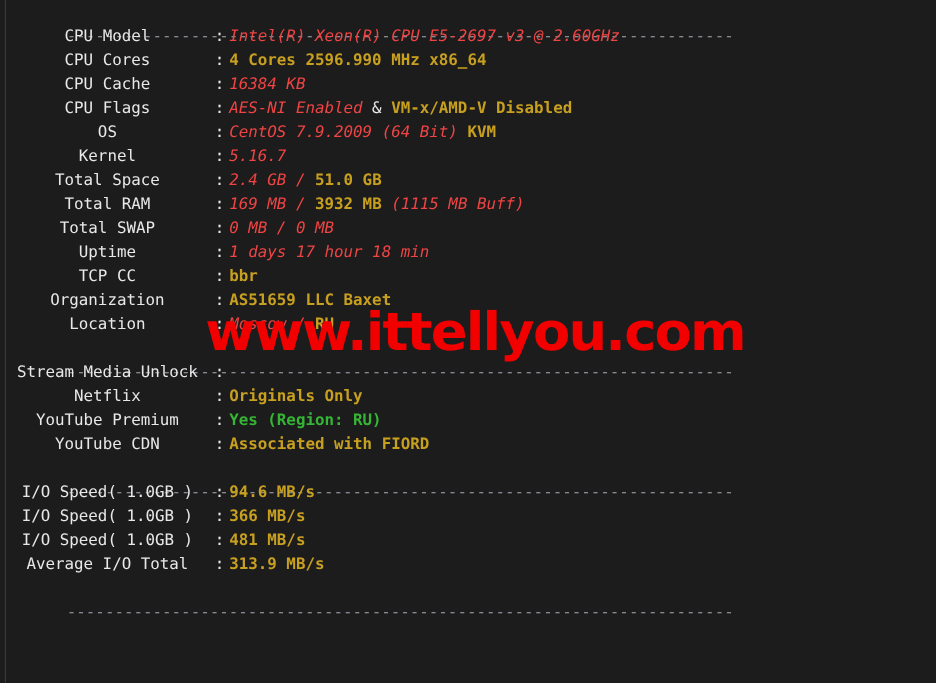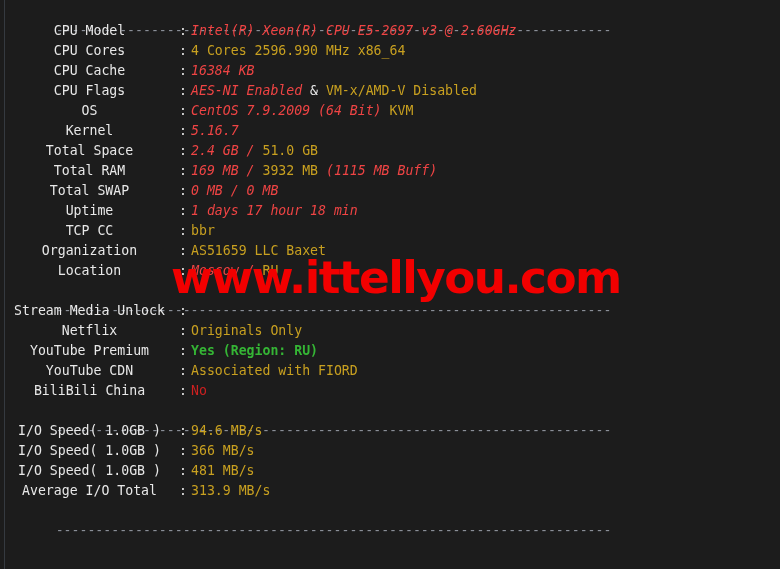--- a/index.html
+++ b/index.html
@@ -55,21 +55,21 @@
     white-space: pre;
     text-align: center;
   }
   .colon {
     display: inline-block;
     width: 12px;
     color: #e8e8e8;
   }
   .val { white-space: pre; }
   .c-cyan   { color: #ef4444; font-style: italic; }
-  .c-yellow { color: #c8a020; }
+  .c-yellow { color: #c8a020; font-weight: bold; }
   .c-green  { color: #35b535; font-weight: bold; }
   .c-red    { color: #cc2020; }
   .c-white  { color: #e8e8e8; }
   #watermark {
     position: absolute;
     left: 171px;
     top: 256px;
     font-family: "DejaVu Sans", "Liberation Sans", sans-serif;
     font-weight: bold;
     font-size: 44px;
@@ -113,21 +113,20 @@
 
     <div class="row">
       <span class="sep">----------------------------------------------------------------------</span>
     </div>
 
     <div id="stream-media-block">
         <div class="row"><span class="label">Stream Media Unlock</span><span class="colon">:</span></div>
         <div class="row"><span class="label">Netflix</span><span class="colon">:</span><span class="val c-yellow">Originals Only</span></div>
         <div class="row"><span class="label">YouTube Premium</span><span class="colon">:</span><span class="val c-green">Yes (Region: RU)</span></div>
         <div class="row"><span class="label">YouTube CDN</span><span class="colon">:</span><span class="val c-yellow">Associated with FIORD</span></div>
-        <div class="row"><span class="label">BiliBili China</span><span class="colon">:</span><span class="val c-red">No</span></div>
       </div>
 
     <div class="row">
       <span class="sep">----------------------------------------------------------------------</span>
     </div>
 
     <div id="io-speed-block">
         <div class="row"><span class="label">I/O Speed( 1.0GB )</span><span class="colon">:</span><span class="val c-yellow">94.6 MB/s</span></div>
         <div class="row"><span class="label">I/O Speed( 1.0GB )</span><span class="colon">:</span><span class="val c-yellow">366 MB/s</span></div>
         <div class="row"><span class="label">I/O Speed( 1.0GB )</span><span class="colon">:</span><span class="val c-yellow">481 MB/s</span></div>

